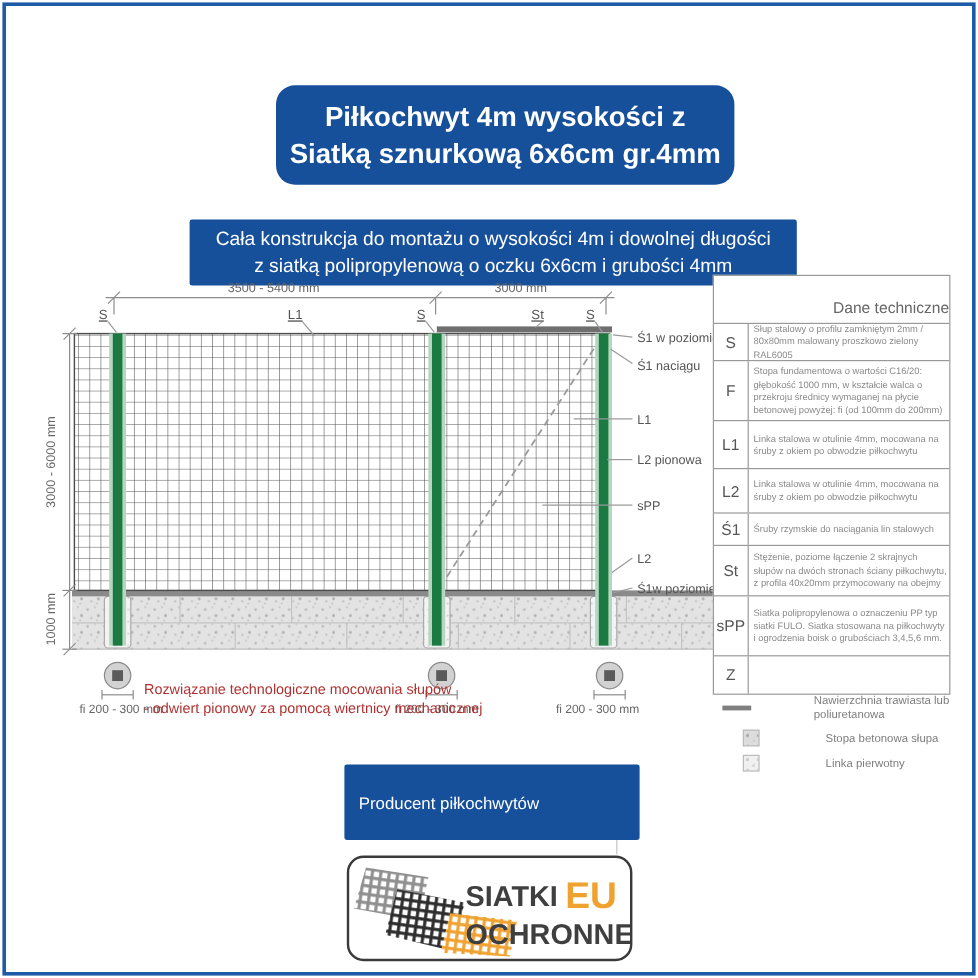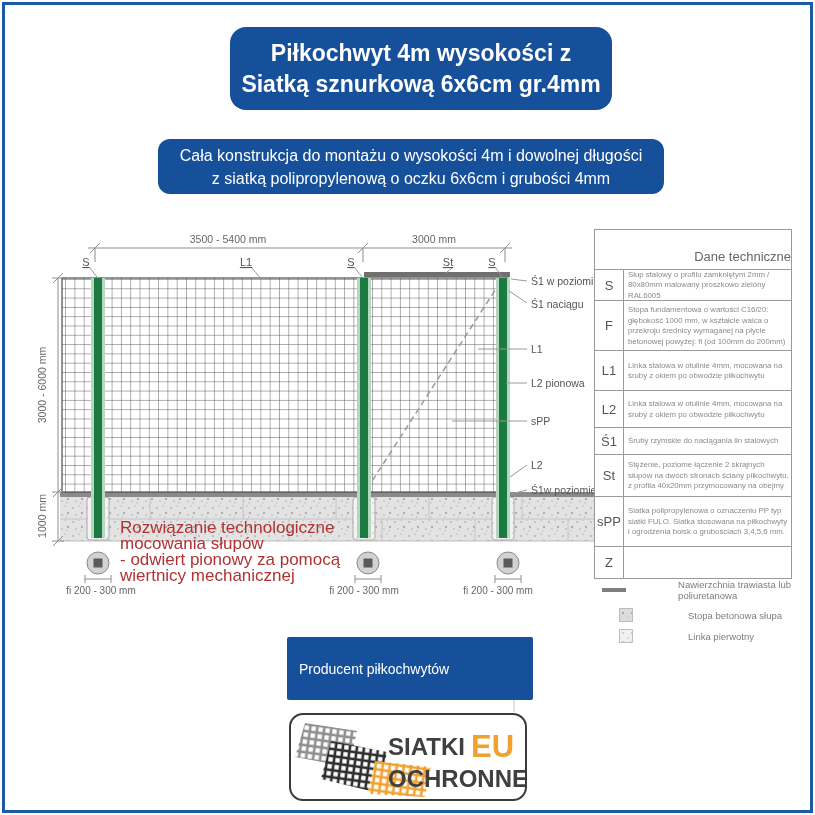--- a/index.html
+++ b/index.html
@@ -1,29 +1,29 @@
 <!DOCTYPE html>
 <html><head>
 <meta charset="utf-8">
 <style>
   html,body{margin:0;padding:0;}
   body{font-family:"Liberation Sans",sans-serif;background:#fff;}
   #page{position:relative;width:815px;height:815px;background:#fff;overflow:hidden;}
   #frame{position:absolute;left:2px;top:2px;right:2px;bottom:2px;border:3px solid #1e5ba6;pointer-events:none;}
 
-  .banner{position:absolute;background:#164f9a;color:#fff;text-align:center;box-sizing:border-box;}
+  .banner{position:absolute;background:#164f9a;color:#fff;text-align:center;box-sizing:border-box;margin-top:44px;}
   #banner1{left:230px;top:27px;width:382px;height:83px;border-radius:16px;
            font-size:23px;font-weight:bold;line-height:31px;padding-top:11px;}
-  #banner2{left:158px;top:139px;width:506px;height:55px;border-radius:12px;
+  #banner2{left:158px;top:139px;width:506px;height:55px;border-radius:2px;
            font-size:16px;line-height:23px;padding-top:5px;}
 
   #diagram-svg{position:absolute;left:0;top:0;width:815px;height:815px;}
 
-  #note{position:absolute;left:120px;top:520px;width:290px;color:#b03232;
-        font-size:17px;line-height:16px;}
+  #note{position:absolute;left:120px;top:566px;width:290px;color:#b03232;
+        font-size:12px;line-height:16px;}
 
   .spec-table{position:absolute;left:594px;top:229px;width:198px;box-sizing:border-box;
               border:1px solid #9a9a9a;background:#fff;}
   .t-title{height:24px;line-height:24px;text-align:right;font-size:13px;color:#666;
            border-bottom:1px solid #9a9a9a;margin-top:15px;}
   .t-row{display:flex;border-bottom:1px solid #9a9a9a;}
   .t-row:last-child{border-bottom:none;}
   .t-code{width:28px;flex:0 0 28px;border-right:1px solid #9a9a9a;display:flex;
           align-items:center;justify-content:center;font-size:13px;color:#555;}
   .t-desc{flex:1;padding:3px 2px 2px 4px;font-size:7.8px;line-height:10.5px;color:#8a8a8a;

